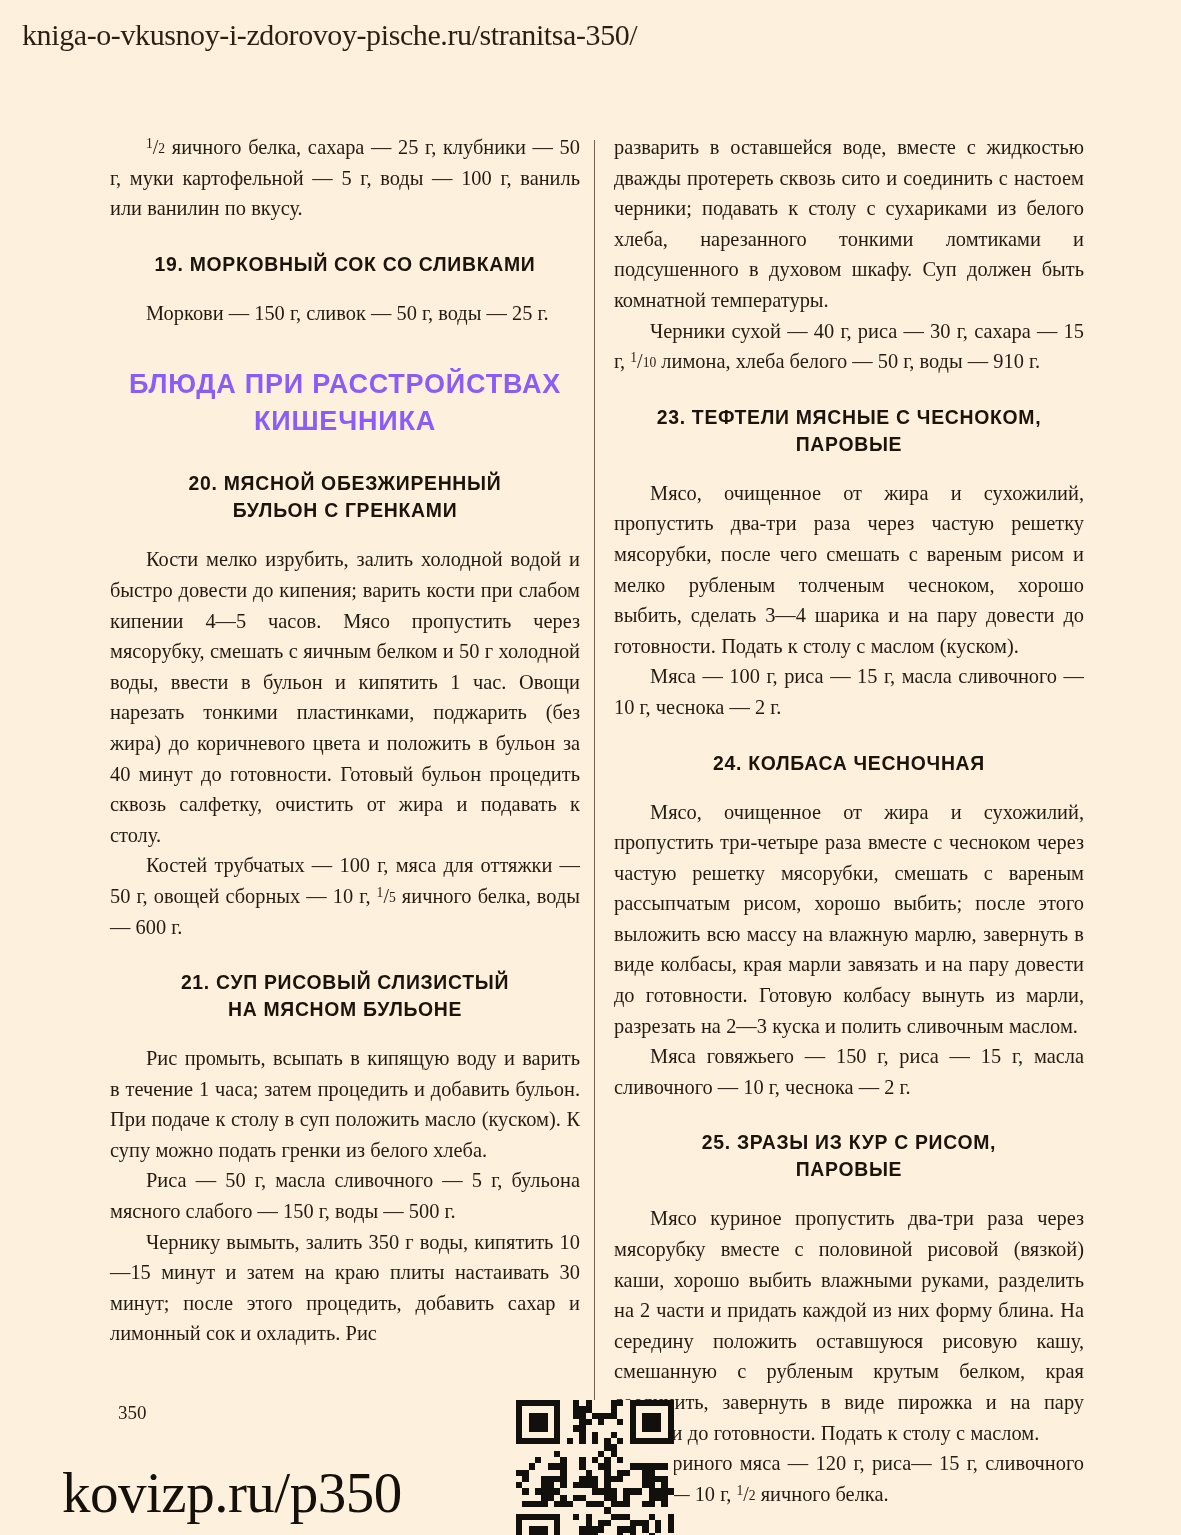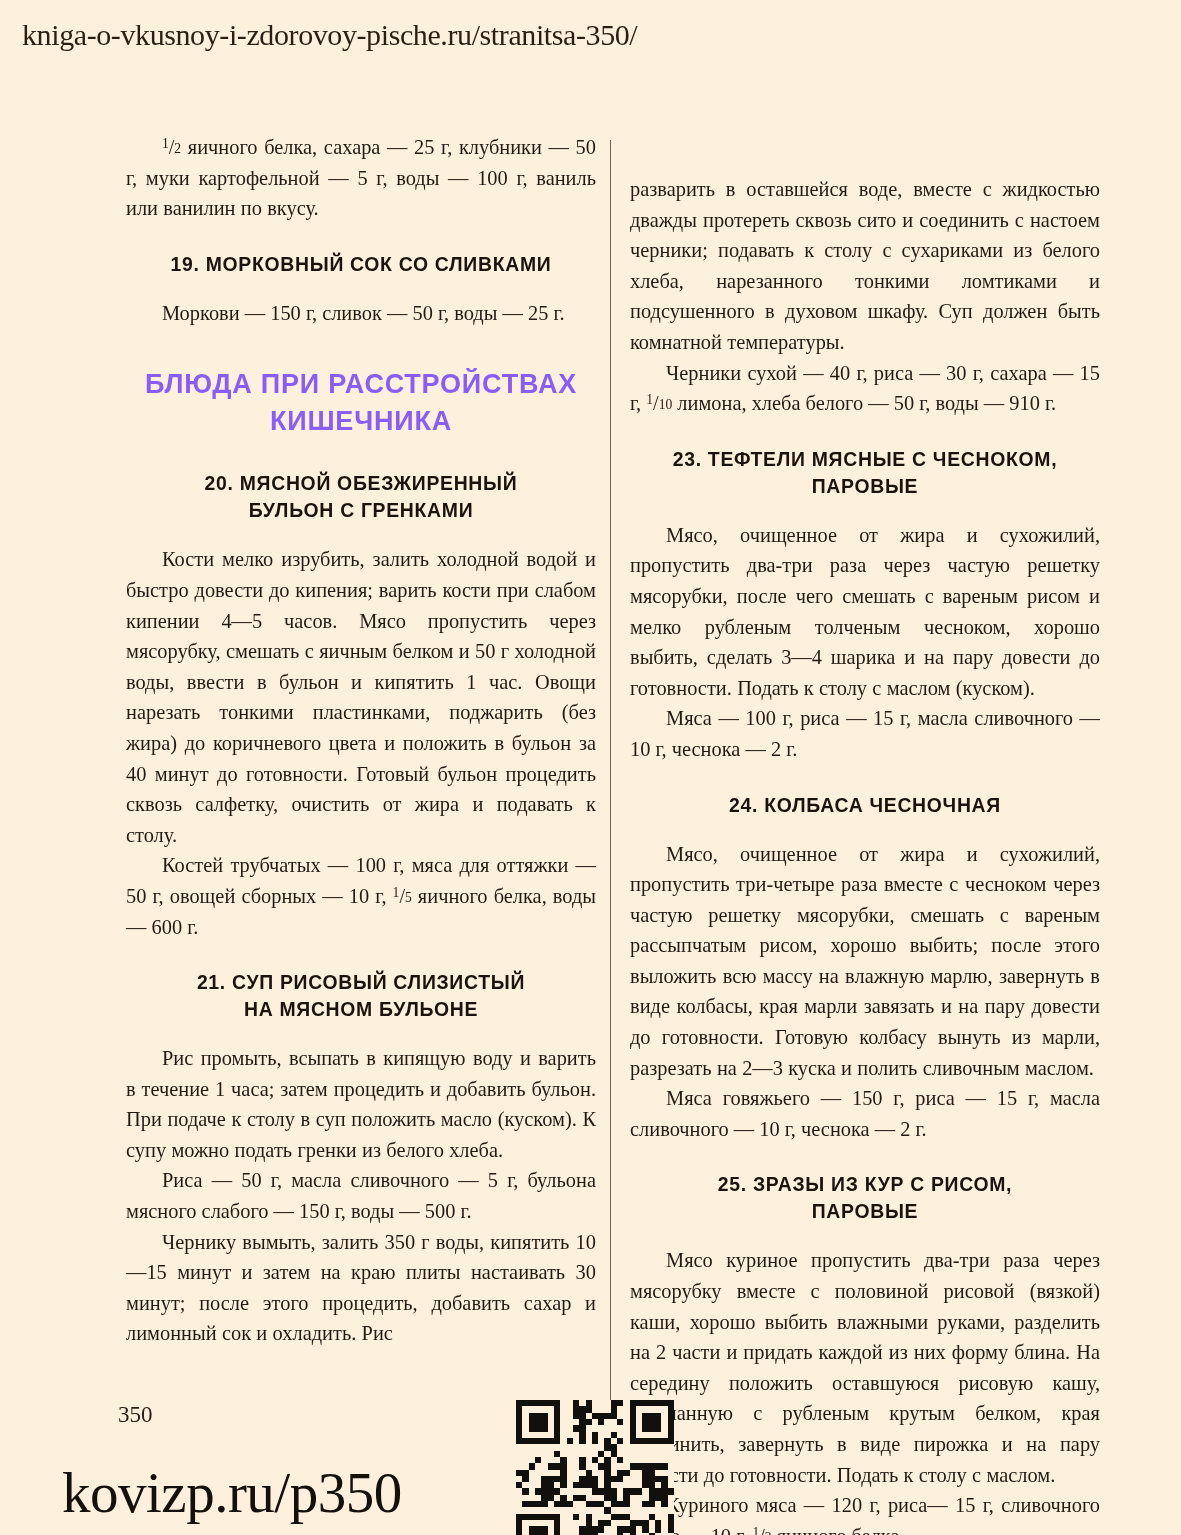--- a/index.html
+++ b/index.html
@@ -24,21 +24,21 @@
     font-family: "Liberation Serif", "DejaVu Serif", serif;
     font-size: 30px;
     letter-spacing: -0.4px;
     color: #2b1f13;
     white-space: nowrap;
   }
 
   
   .page {
     position: absolute;
-    left: 16px;
+    left: 0;
     top: 132px;
     width: 1145px;
     height: 1290px;
   }
   .col {
     position: absolute;
     top: 0;
     width: 470px;
   }
   .col-left  { left: 110px; }
@@ -58,21 +58,21 @@
   .body-text {
     font-size: 20.4px;
     line-height: 30.6px;
     text-align: justify;
     text-justify: inter-word;
     margin: 0;
     text-indent: 36px;
     hyphens: manual;
     word-spacing: 0.2px;
   }
-  .body-text.noindent { text-indent: 0; margin-top: 42px; }
+  .body-text.noindent { text-indent: 0; }
 
   .ingredients {
     font-size: 20.4px;
     line-height: 30.6px;
     text-align: justify;
     margin: 0;
     text-indent: 36px;
   }
 
   .recipe-title {
@@ -113,21 +113,21 @@
     vertical-align: 0.04em;
     line-height: 0;
   }
 
   
   .page-number {
     position: absolute;
     left: 118px;
     top: 1402px;
     font-family: "Liberation Serif", "DejaVu Serif", serif;
-    font-size: 23px;
+    font-size: 19px;
     color: #2b2018;
   }
   .footer-url {
     position: absolute;
     left: 18px;
     top: 1460px;
     font-family: "Liberation Serif", "DejaVu Serif", serif;
     font-size: 57px;
     letter-spacing: -0.5px;
     color: #16100a;

